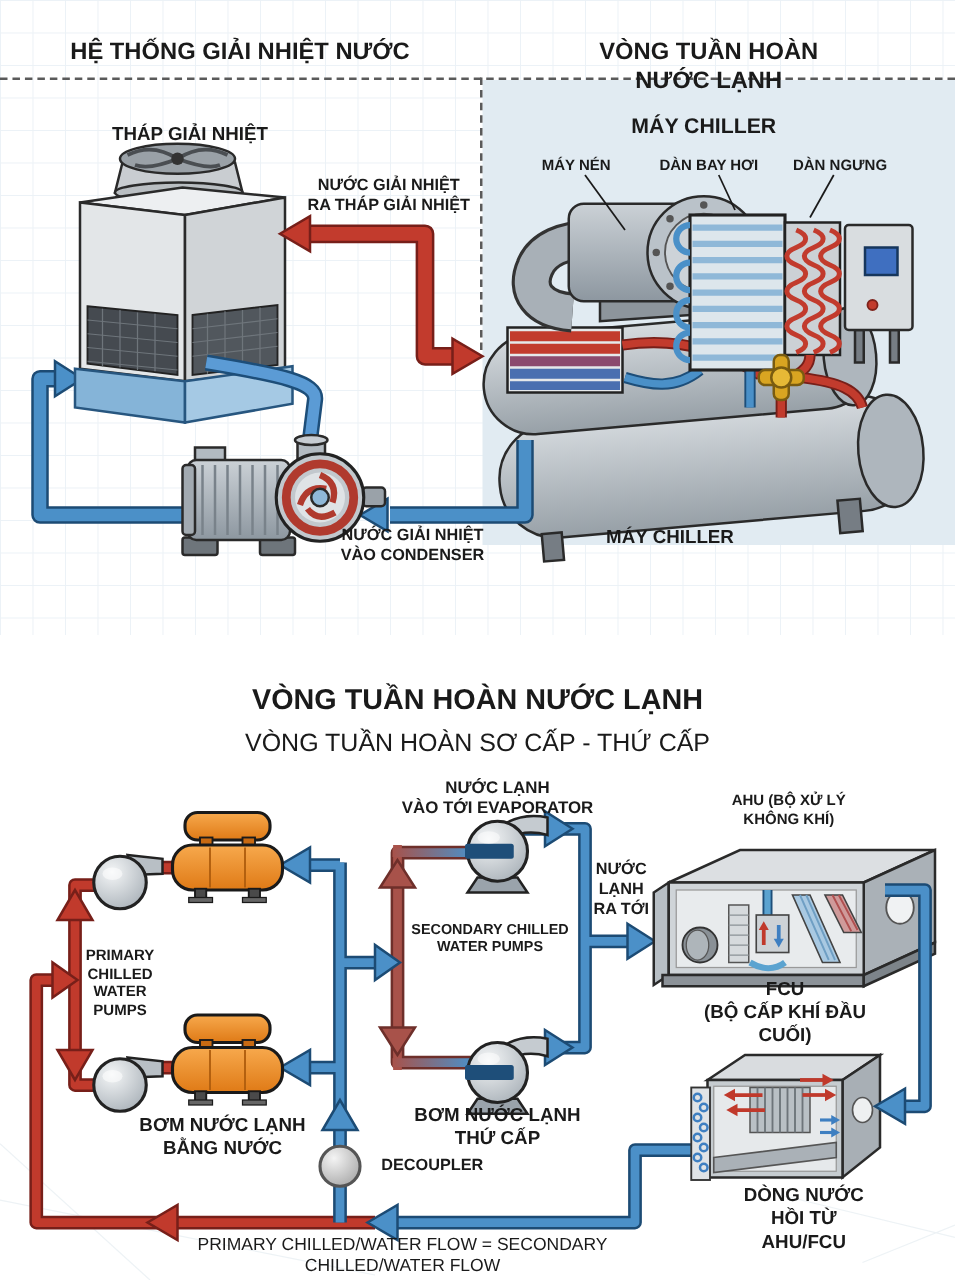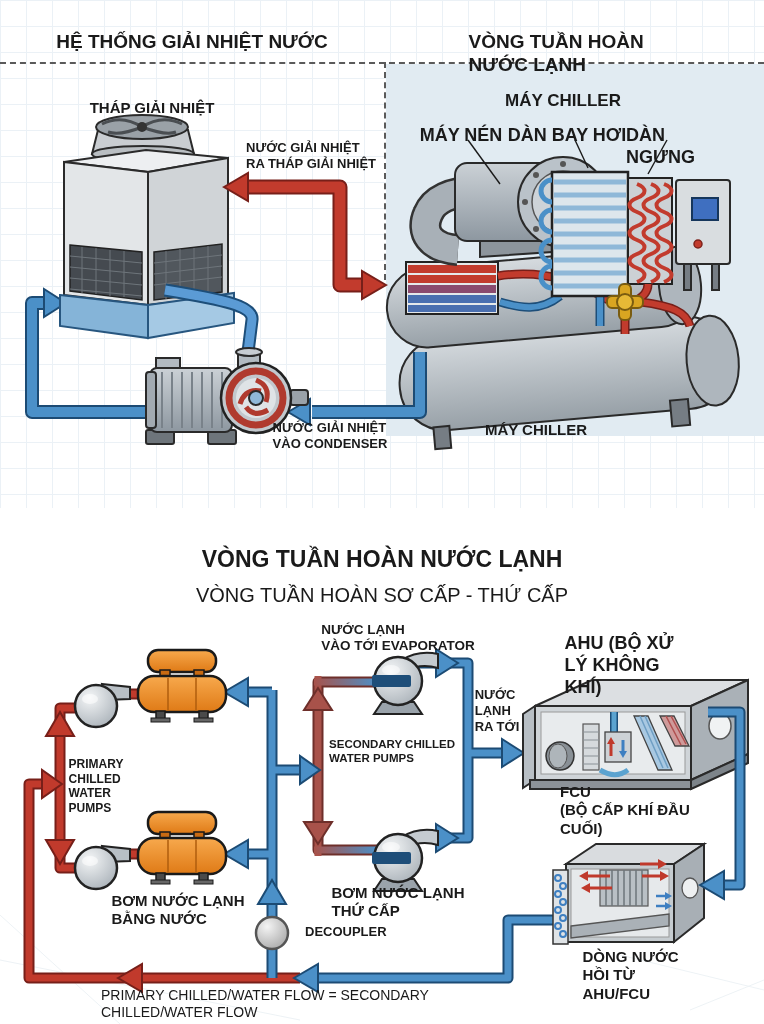--- a/index.html
+++ b/index.html
@@ -11,24 +11,24 @@
       linear-gradient(#dce7ef 1px, transparent 1px),
       linear-gradient(90deg,#dce7ef 1px, transparent 1px);
     background-size:26px 26px;opacity:.55;}
   .panel{position:absolute;left:386px;top:64px;width:378px;height:372px;background:#e1ebf2;}
   .dash-h{position:absolute;left:0;top:62px;width:764px;border-top:2px dashed #5a5a5a;}
   .dash-v{position:absolute;left:384px;top:62px;height:218px;border-left:2px dashed #5a5a5a;}
   svg{position:absolute;left:0;}
   #svg-top{top:60px;}
   #svg-bot{top:620px;}
   
-  .lb{position:absolute;transform:translateX(-50%);white-space:pre-line;
+  .lb{position:absolute;transform:translateX(-50%);text-align:center;white-space:pre-line;
       font-weight:bold;line-height:1.22;}
   .lb.left{transform:none;text-align:left;}
-  .t19{font-size:19px;} .t17{font-size:17px;} .t15{font-size:15px;} .t14{font-size:18px;}
+  .t19{font-size:19px;} .t17{font-size:17px;} .t15{font-size:15px;} .t14{font-size:12px;}
   .t13{font-size:13px;} .t23{font-size:23px;} .t20{font-size:20px;font-weight:500;}
   .t12{font-size:12px;font-weight:600;} .t11{font-size:11.5px;font-weight:600;}
   .t13n{font-size:13px;font-weight:600;} .t14n{font-size:14px;font-weight:400;}
   .t135{font-size:13.5px;}
   
   .po-r{stroke:#771f19;stroke-width:15;fill:none;stroke-linejoin:round;}
   .pf-r{stroke:#c23b2d;stroke-width:11;fill:none;stroke-linejoin:round;}
   .po-b{stroke:#1c4b74;stroke-width:14;fill:none;stroke-linejoin:round;}
   .pf-b{stroke:#4b90c8;stroke-width:10;fill:none;stroke-linejoin:round;}
   .bo-r{stroke:#771f19;stroke-width:11;fill:none;stroke-linejoin:round;}

